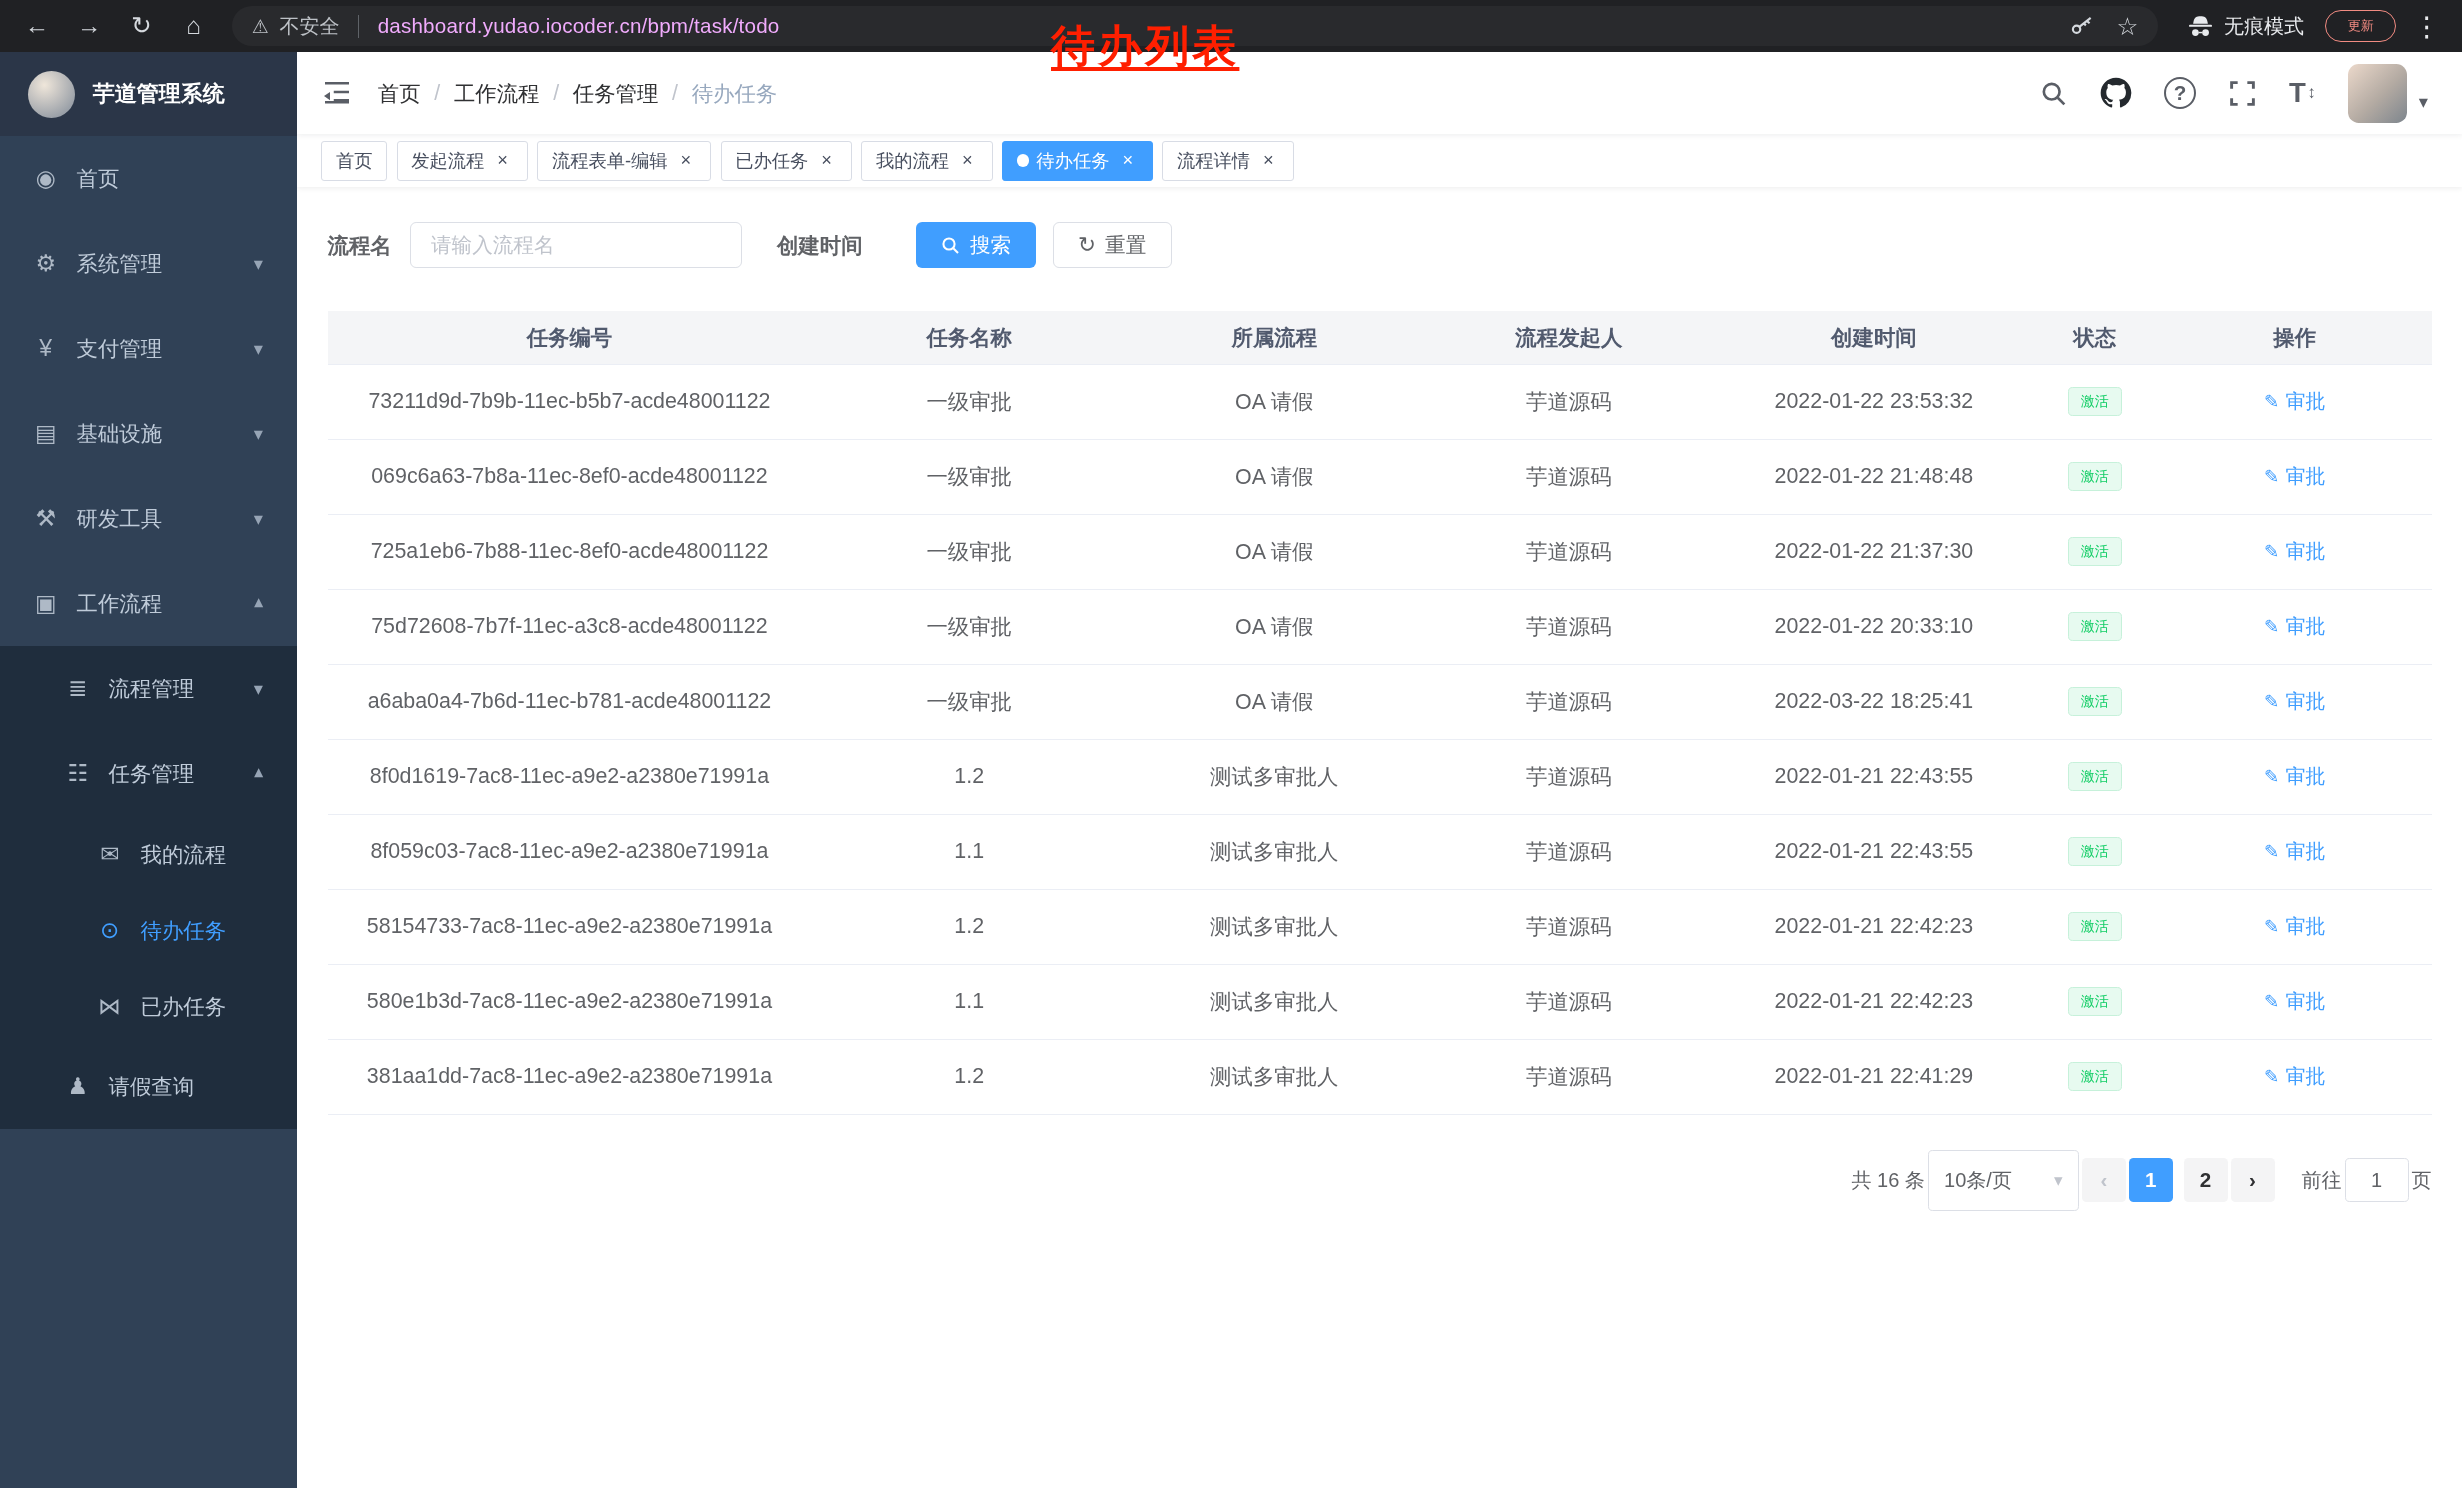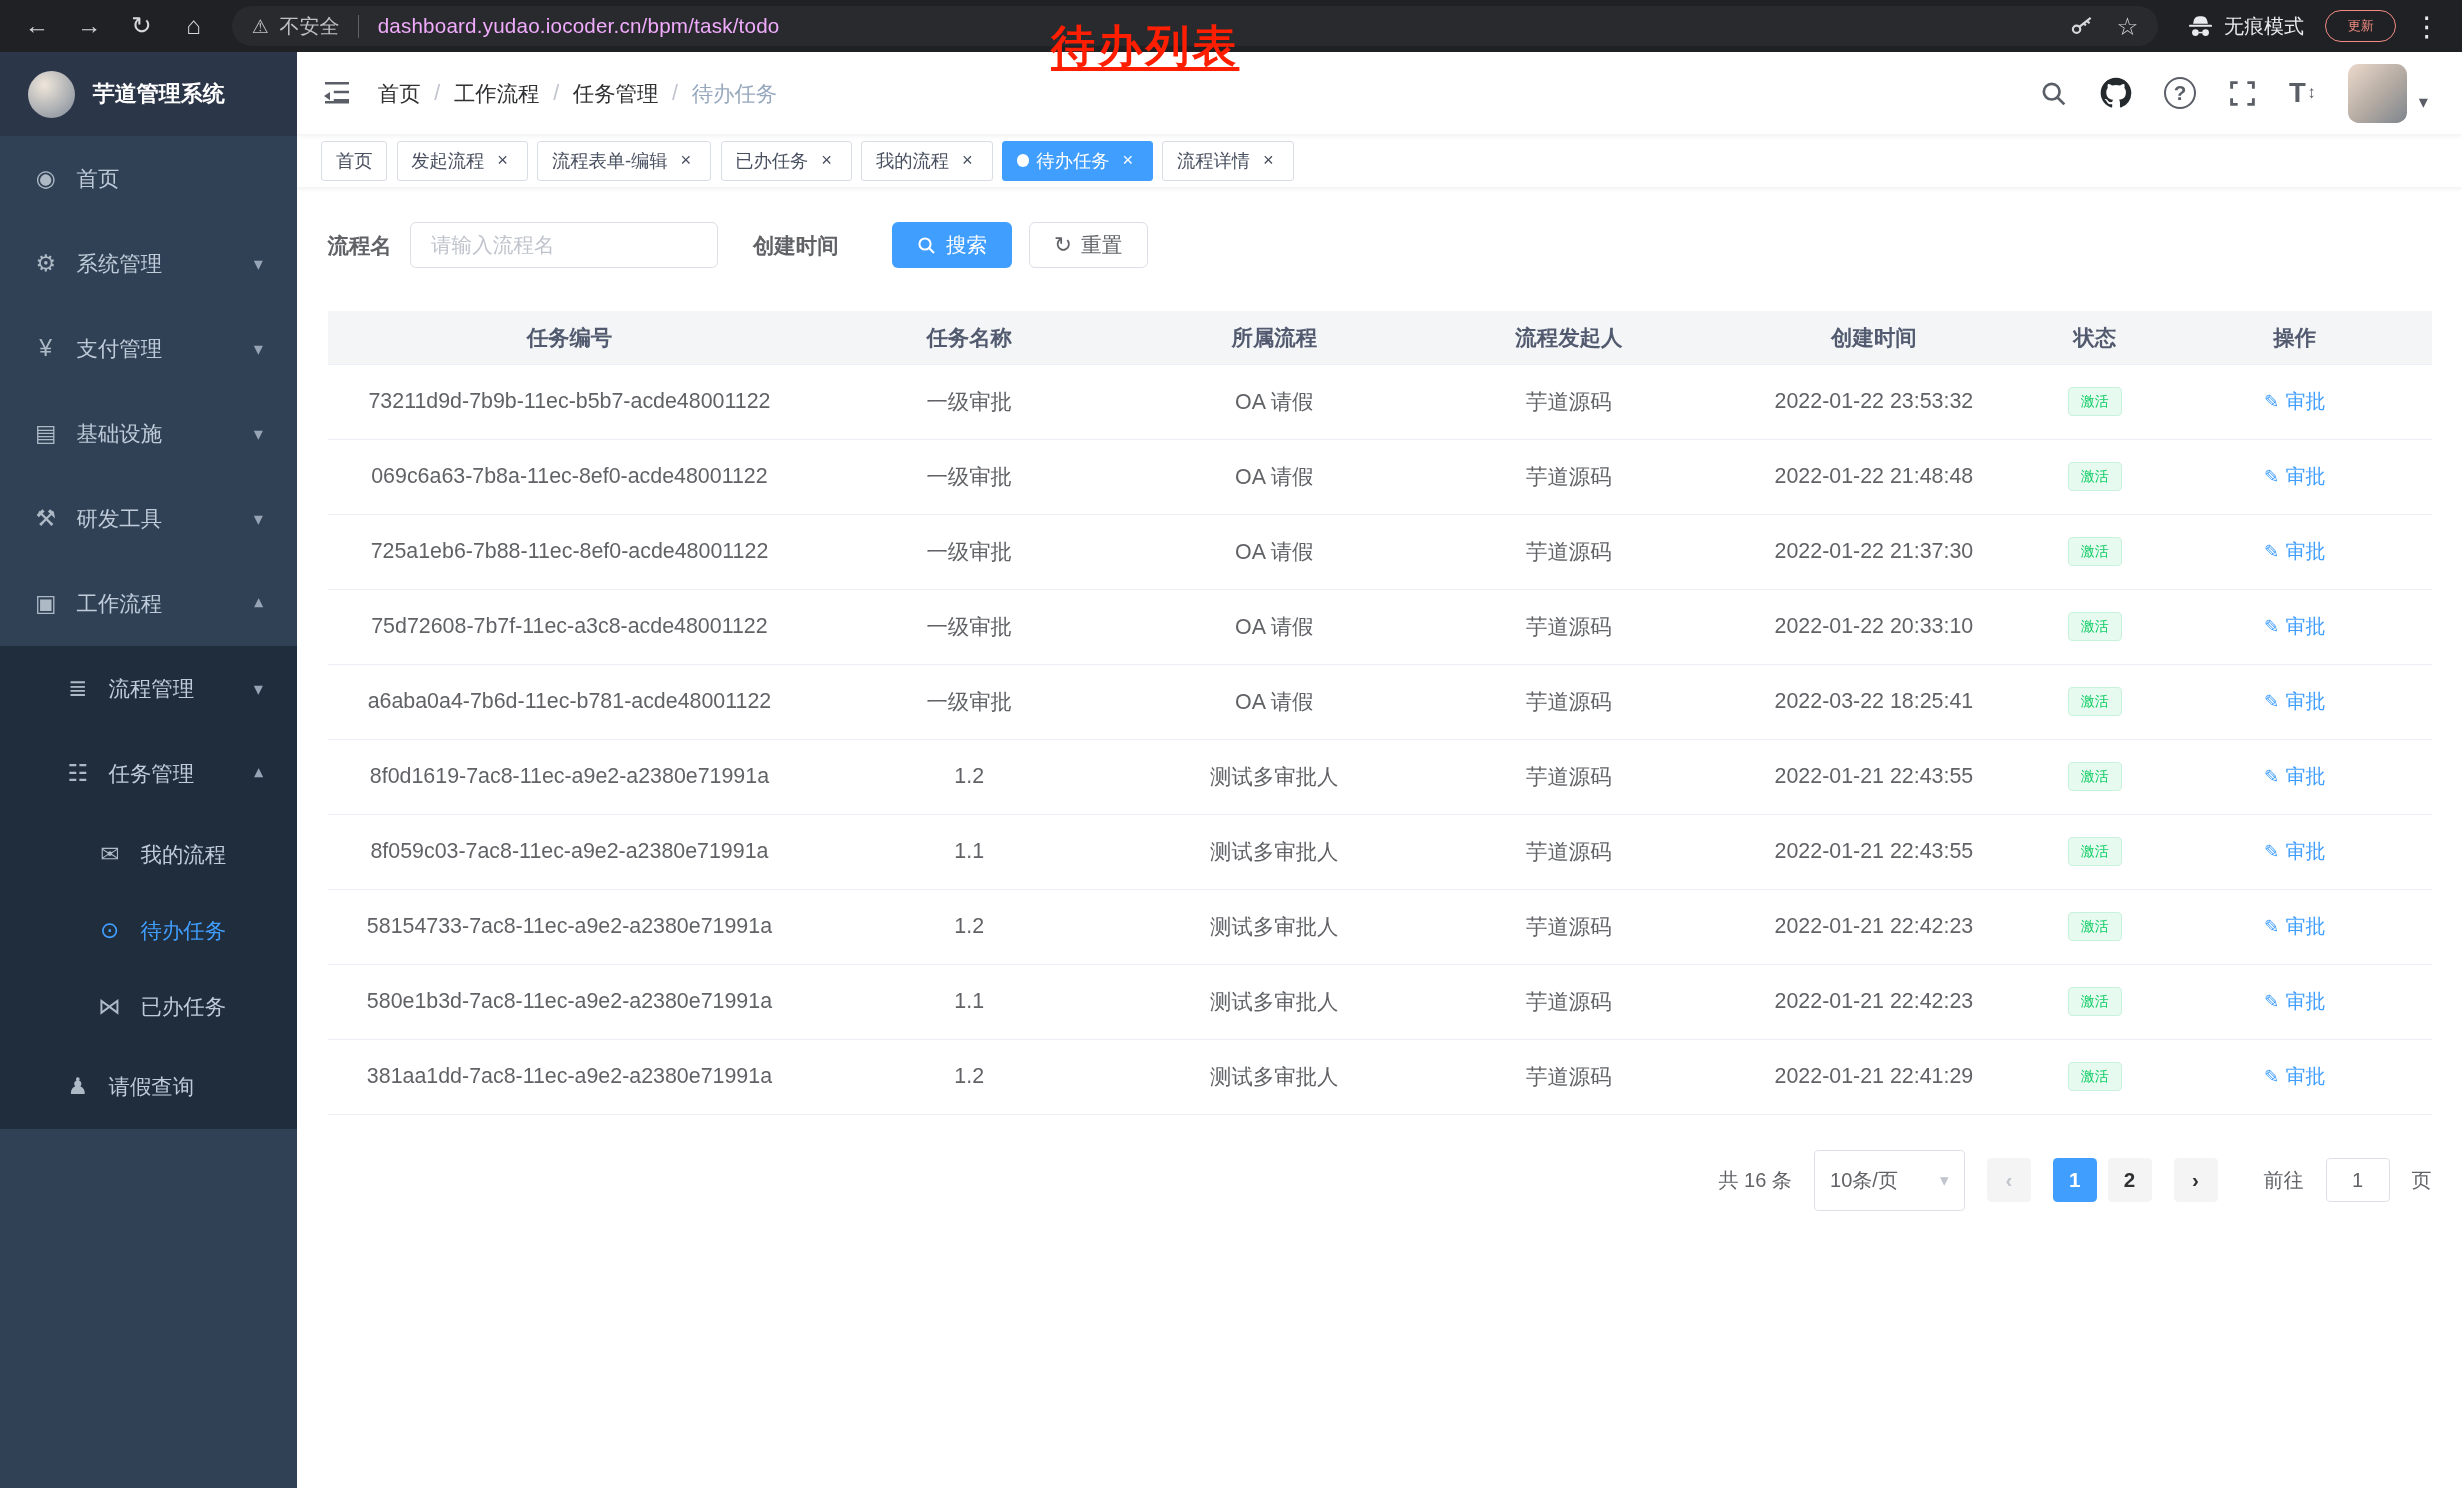--- a/index.html
+++ b/index.html
@@ -71,21 +71,21 @@
     border:1.5px solid #d8dce5; border-radius:3.1px; background:#fff; color:#495060; font-size:18.3px; cursor:pointer;}
   .tag.active { background:#409EFF; border-color:#409EFF; color:#fff;}
   .tag-dot { width:12.2px; height:12.2px; border-radius:50%; background:#fff;}
   .tag-close { font-size:18.3px; width:21.4px; height:21.4px; line-height:20px; text-align:center; border-radius:50%;}
 
   
   .content { padding:35px 30.5px 0;}
   .filter-row { display:flex; align-items:center; font-size:21.4px; color:#606266;}
   .f-label { font-weight:600; margin-right:18.3px;}
   .f-label2 { margin-left:35px;}
-  .f-input { width:308px; height:46px; border:1.5px solid #dcdfe6; border-radius:6.1px;
+  .f-input { width:332px; height:46px; border:1.5px solid #dcdfe6; border-radius:6.1px;
     display:flex; align-items:center; padding:0 20px; background:#fff;}
   .ph { color:#c0c4cc; font-size:20.6px;}
   .date-range { width:365px; height:46px; border:1.5px solid #dcdfe6; border-radius:6.1px;
     display:flex; align-items:center; padding:0 15.3px; gap:4.6px; background:#fff;}
   .d-part { flex:1; text-align:center; color:#c0c4cc; font-size:20.6px;}
   .d-sep { color:#606266; font-size:20.6px;}
   .btn-search { margin-left:35px; height:46px; padding:0 24.4px; border:none; background:#409EFF; color:#fff;
     border-radius:6.1px; display:inline-flex; align-items:center; gap:9.2px; font-size:20.6px; cursor:pointer;
     font-family:inherit;}
   .btn-reset { margin-left:17px; height:46px; padding:0 24.4px; background:#fff; border:1.5px solid #dcdfe6;
@@ -102,21 +102,21 @@
   th:nth-child(1){width:23%;} th:nth-child(2){width:15%;} th:nth-child(3){width:14%;}
   th:nth-child(4){width:14%;} th:nth-child(5){width:15%;} th:nth-child(6){width:6%;}
   th:nth-child(7){width:13%;}
   .status-tag { display:inline-block; padding:4.6px 12.2px; background:#e7faf0; border:1.5px solid #c6f1da;
     color:#13ce66; font-size:14px; border-radius:4.6px; line-height:1.25;}
   .action-link { color:#409EFF; font-size:20px; display:inline-flex; align-items:center; gap:6.1px;
     text-decoration:none; cursor:pointer;}
   .edit-ic { font-size:18.3px;}
 
   
-  .pagination { margin-top:35px; display:flex; align-items:center; justify-content:flex-end; gap:22px;
+  .pagination { margin-top:35px; display:flex; align-items:center; justify-content:flex-end; gap:3px;
     font-size:20px; color:#606266; padding-bottom:46px;}
   .pg-size { width:151px; height:61px; border:1.5px solid #dcdfe6; border-radius:4.6px; background:#fff;
     display:flex; align-items:center; justify-content:space-between; padding:0 15.3px; cursor:pointer;}
   .pg-caret { color:#c0c4cc; font-size:17px;}
   .pg-btn { min-width:44px; height:44px; background:#f4f4f5; border-radius:4.6px; display:inline-flex;
     align-items:center; justify-content:center; font-size:20.6px; font-weight:600; color:#303133; cursor:pointer;}
   .pg-btn.disabled { color:#c0c4cc;}
   .pg-btn.active { background:#409EFF; color:#fff;}
   .pg-pages { display:inline-flex; gap:10.7px;}
   .pg-goto-label { margin-left:24px;}

